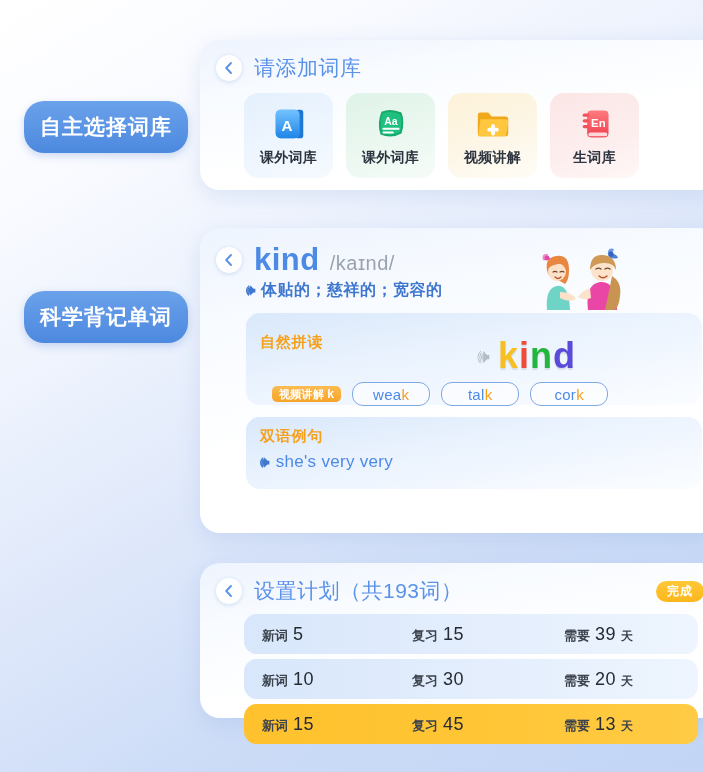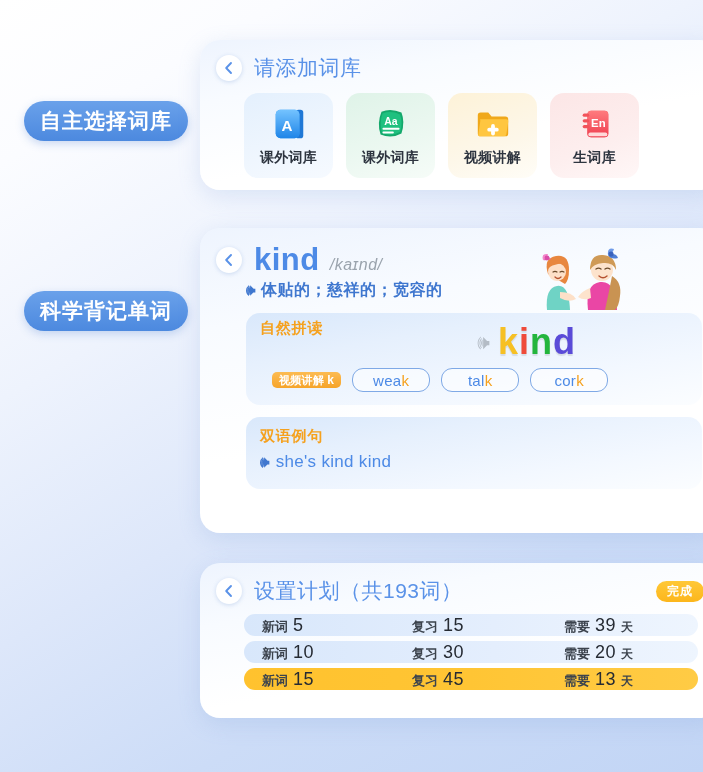--- a/index.html
+++ b/index.html
@@ -17,21 +17,21 @@
 
   .stage {
     position: absolute;
     inset: 0;
   }
 
   
   .ribbon {
     position: absolute;
     left: 24px;
-    height: 40px;
+    height: 52px;
     border-radius: 20px;
     background: linear-gradient(180deg, #6aa1ea 0%, #4c89df 100%);
     color: #ffffff;
     font-size: 21px;
     font-weight: bold;
     letter-spacing: 1px;
     display: flex;
     align-items: center;
     justify-content: center;
     padding: 0 16px;
@@ -115,24 +115,23 @@
     align-items: baseline;
     gap: 10px;
   }
   .word-text {
     font-size: 31px;
     color: #4d8ae6;
     font-weight: bold;
     letter-spacing: .5px;
   }
   .word-ipa {
-    font-size: 16px;
+    font-size: 20px;
     color: #9aa3ad;
     letter-spacing: .5px;
-    font-style: italic;
   }
   .word-meaning {
     display: flex;
     align-items: center;
     gap: 5px;
     margin: 2px 0 0 46px;
     font-size: 16px;
     color: #3f77cf;
     font-weight: bold;
     letter-spacing: .5px;
@@ -158,21 +157,21 @@
     background: linear-gradient(170deg, #d9e8fb 0%, #e6f0fd 30%, #f3f8ff 70%, #fbfdff 100%);
     box-sizing: border-box;
     position: relative;
   }
   .panel-title {
     font-size: 15px;
     font-weight: bold;
     color: #f5a11e;
     letter-spacing: .8px;
   }
-  .panel-phonics { padding: 6px 14px 10px 14px; height: 92px; }
+  .panel-phonics { padding: 20px 14px 10px 14px; height: 92px; }
   .phonics-mid {
     display: flex;
     align-items: center;
     justify-content: flex-end;
     gap: 8px;
     margin-top: -14px;
     padding-right: 112px;
   }
   .spk-grey {
     color: #b4bcc6;
@@ -250,21 +249,21 @@
     color: #ffffff;
     font-size: 12px;
     font-weight: bold;
     display: flex;
     align-items: center;
     padding: 0 11px;
     letter-spacing: 1px;
   }
   .plan-rows { margin: 9px 22px 0 44px; }
   .plan-row {
-    height: 22px;
+    height: 40px;
     border-radius: 13px;
     display: flex;
     align-items: center;
     margin-bottom: 5px;
     font-size: 13px;
     color: #3c434d;
     font-weight: bold;
     padding: 0 18px;
     box-sizing: border-box;
   }
@@ -430,21 +429,21 @@
           <span>cor</span>
             <span class="hl">k</span>
         </div>
       </div>
     </div>
 
     <div class="panel panel-example">
       <div class="panel-title">双语例句</div>
       <div class="example-line">
         <span class="spk">🕪</span>
-        <span>she's kind kind</span>
+        <span>she's very very</span>
       </div>
     </div>
   </div>
 
   <div class="card card-3">
     <div class="plan-head">
       <div class="back-btn">
         <svg width="14" height="14" viewBox="0 0 14 14">
           <path d="M9 2 L4.2 7 L9 12" fill="none" stroke="#5a92e8" stroke-width="1.9" stroke-linecap="round" stroke-linejoin="round"></path>
         </svg>

